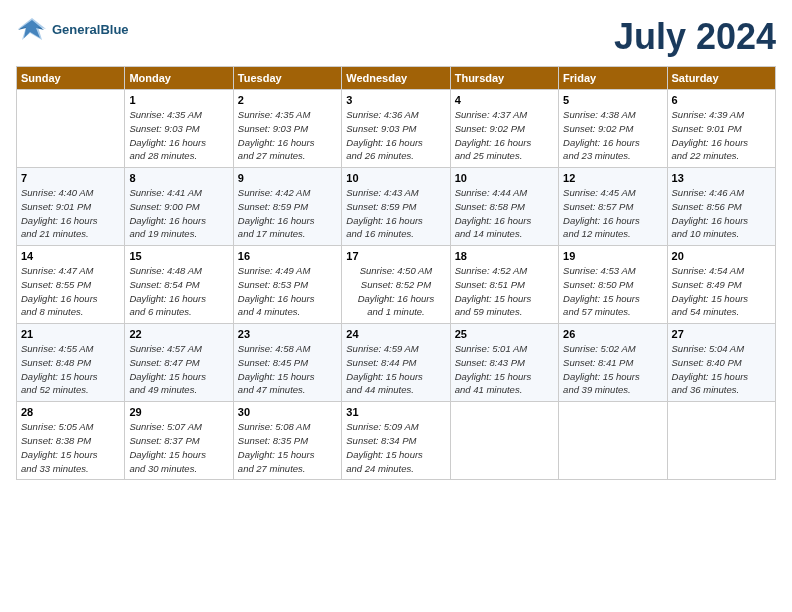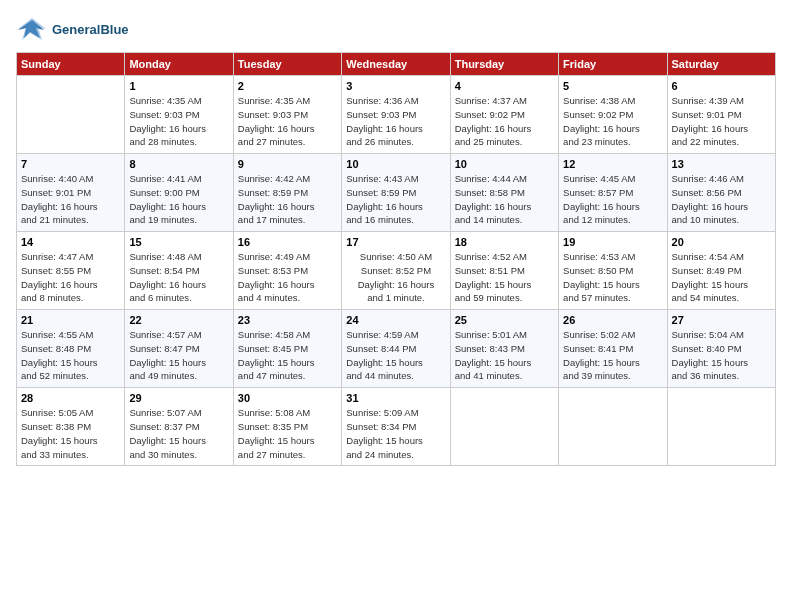--- a/index.html
+++ b/index.html
@@ -44,21 +44,21 @@
     .location {
       font-size: 15px;
       color: #1a3a5c;
     }
     .calendar {
       width: 100%;
       border-collapse: collapse;
       font-size: 10px;
     }
     .calendar th {
-      background-color: #b91c1c;
+      background-color: #a16207;
       color: #fff;
       padding: 5px 4px;
       text-align: left;
       font-size: 11px;
       border: 1px solid #ccc;
     }
     .calendar td {
       border: 1px solid #ccc;
       vertical-align: top;
       padding: 4px;
@@ -72,40 +72,42 @@
     .day-num {
       font-weight: bold;
       font-size: 11px;
       margin-bottom: 2px;
       color: #000;
     }
     .day-detail {
       color: #333;
       font-size: 9.5px;
       line-height: 1.45;
+      font-style: italic;
     }
     .empty-cell {
       background: #fff !important;
     }
   </style>
 </head>
 <body>
 
 <div class="header-area">
   <div class="logo">
     <svg class="logo-bird" viewBox="0 0 32 28" xmlns="http://www.w3.org/2000/svg">
       <polygon points="16,4 28,14 20,12 24,22 14,16 8,22 10,12 2,14" fill="#2e6da4"></polygon>
       <polygon points="16,2 30,13 22,11 26,24 14,17 6,24 10,11 2,13" fill="#5b9bd5" opacity="0.5"></polygon>
     </svg>
     <div class="logo-text">
       <span>General</span>
       <span>Blue</span>
     </div>
   </div>
   <div class="title-area">
+    <div class="month-year">July 2024</div>
   </div>
 </div>
 
 <table class="calendar">
   <thead>
     <tr>
     <th>Sunday</th>
         <th>Monday</th>
         <th>Tuesday</th>
         <th>Wednesday</th>

